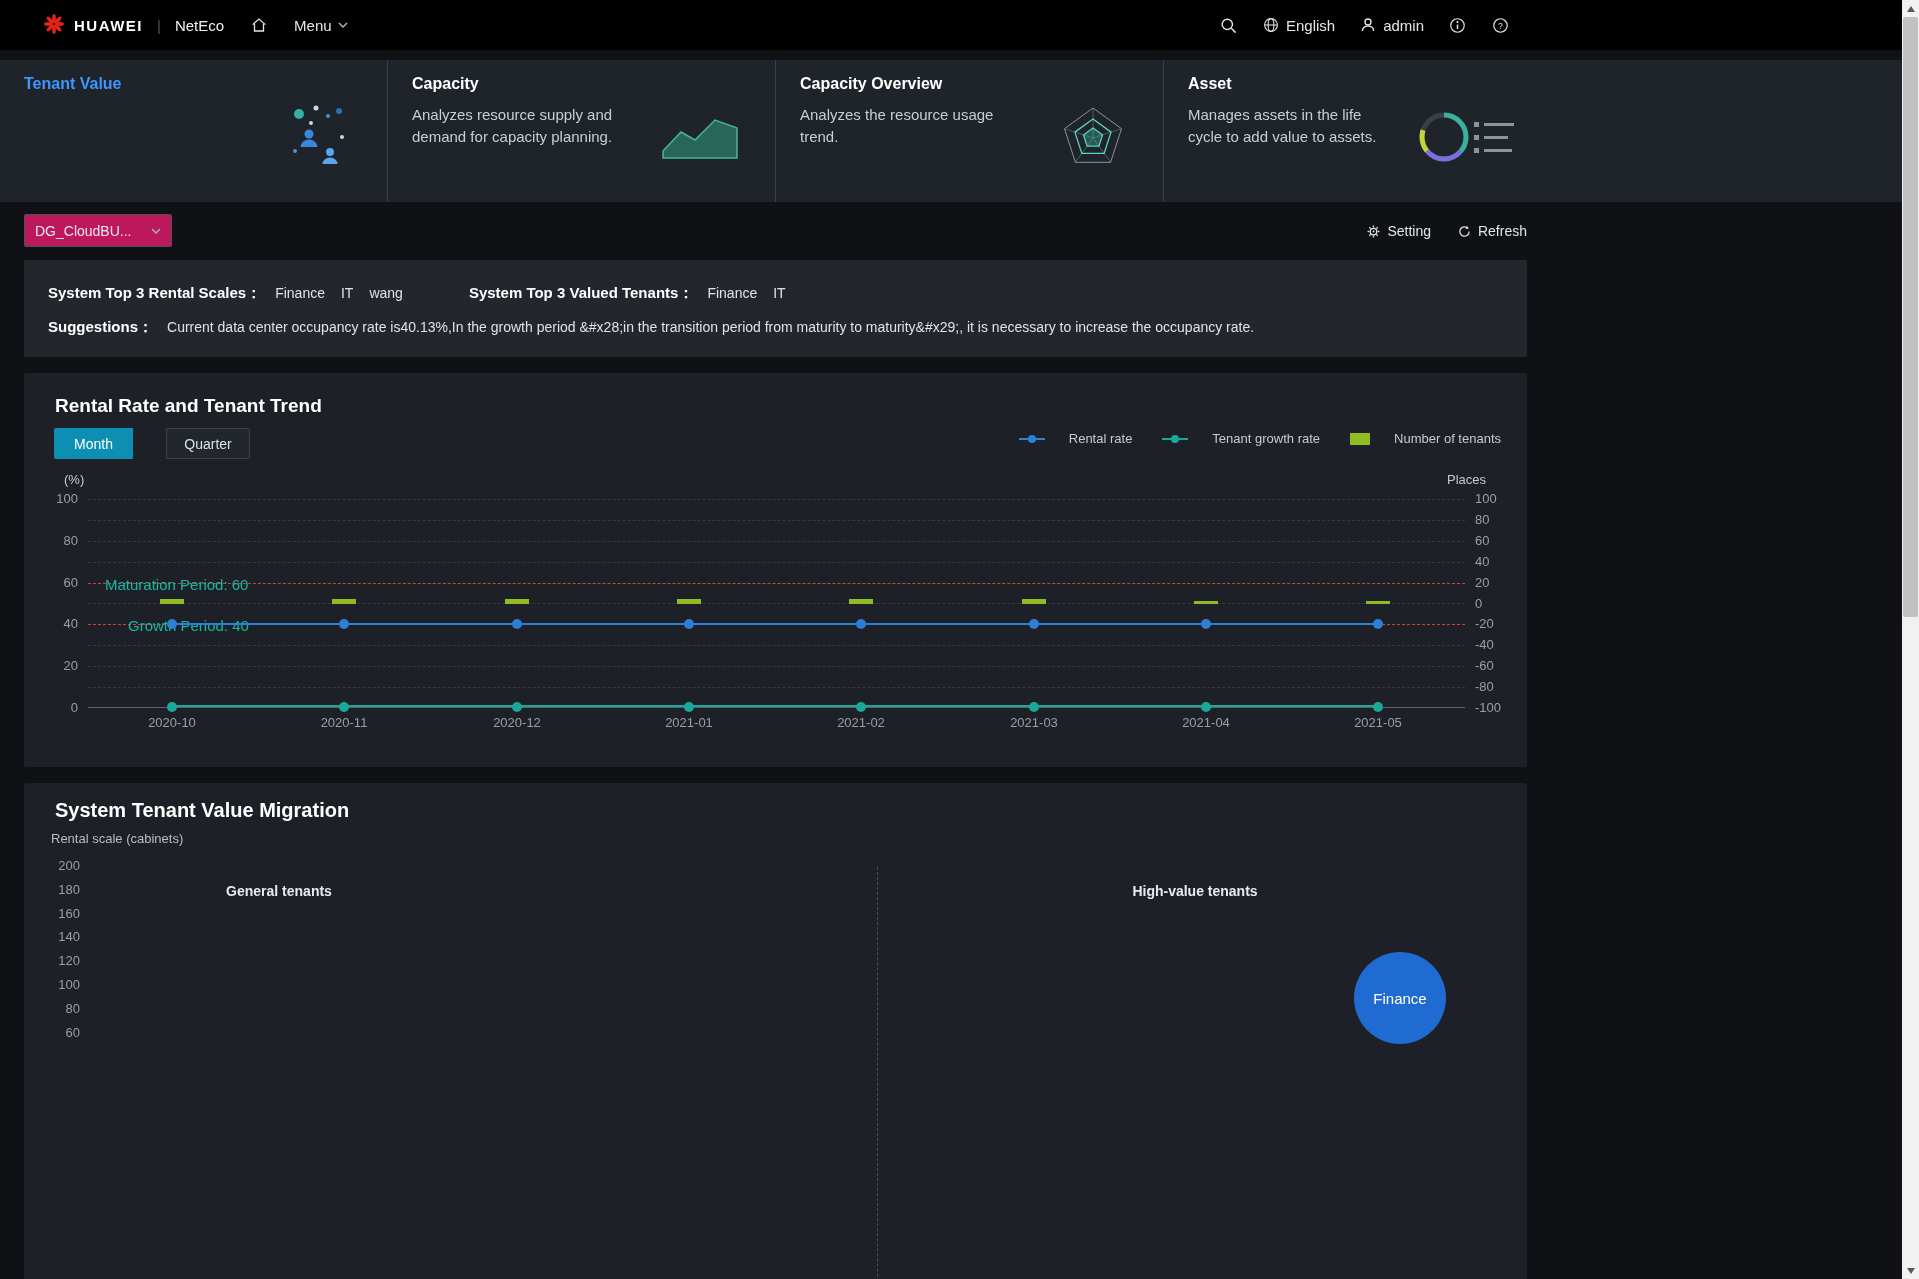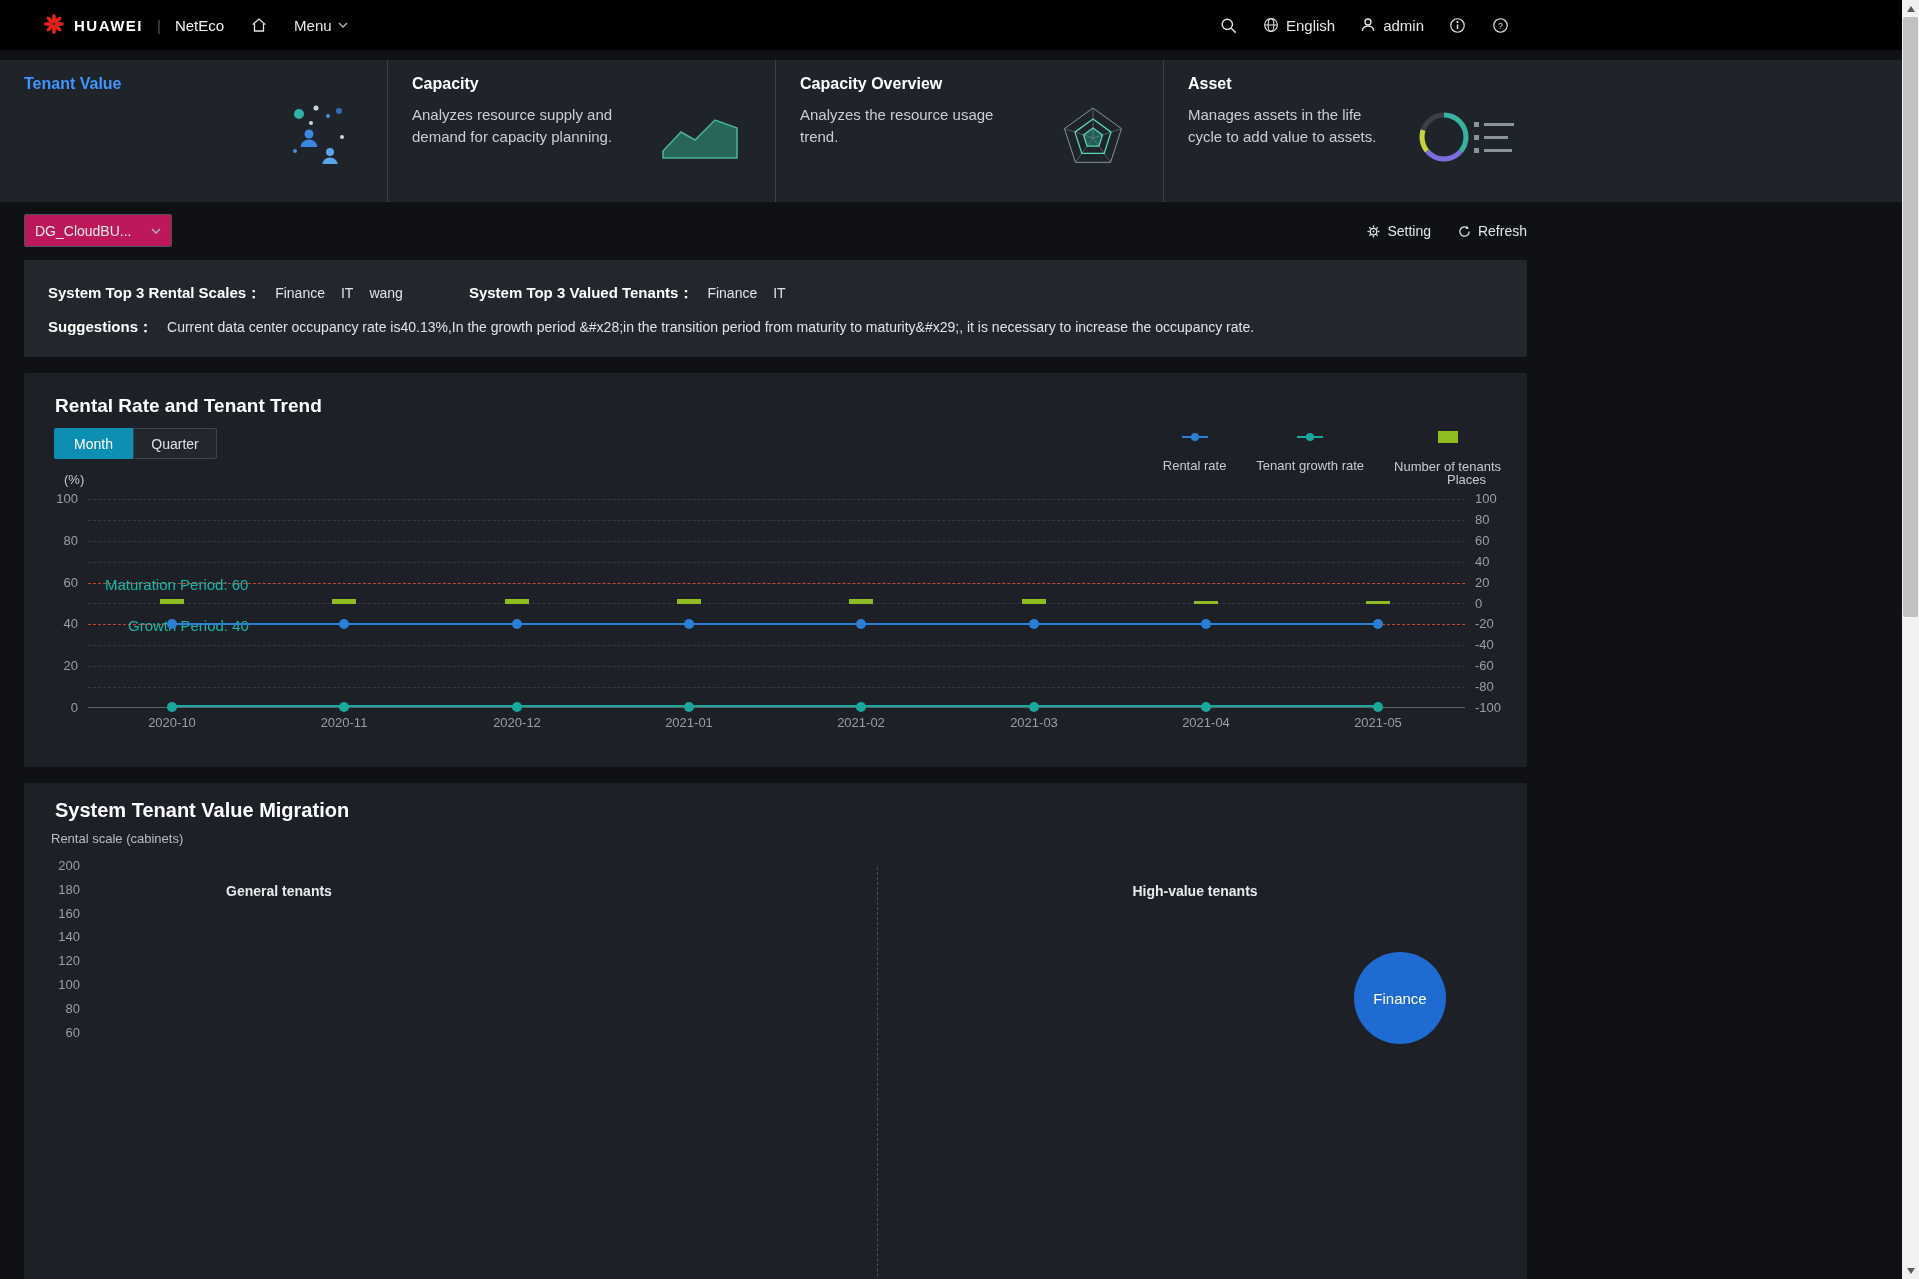--- a/index.html
+++ b/index.html
@@ -41,26 +41,26 @@
   .sum-vals { display:flex; gap:16px; margin-left:14px; }
   .sum-val { font-size:14px; color:#dfe3e7; }
   .sum-gap { width:66px; }
   .sum-text { font-size:14px; color:#dfe3e7; margin-left:14px; }
   
   .panel { margin:16px 0 0 24px; width:1503px; background:#1d2127; border-radius:2px; position:relative; }
   #panel1 { height:394px; }
   #panel2 { height:700px; }
   .panel-title { position:absolute; font-weight:700; color:#fff; }
   
-  .toggle { position:absolute; left:30px; top:55px; display:flex; }
+  .toggle { position:absolute; left:30px; top:55px; display:flex;gap:33px; }
   .tbtn { height:31px; display:flex; align-items:center; justify-content:center; font-size:14px; padding:0 18px; }
   .tbtn.active { background:#0d8fb4; color:#fff; border-radius:2px 0 0 2px; width:79px; }
   .tbtn.idle { background:#22272d; color:#dde1e5; border:1px solid #3d434a; border-radius:0 2px 2px 0; width:84px; }
   .legend { position:absolute; top:58px; right:26px; display:flex; align-items:center; gap:30px; }
-  .leg-item { display:flex; align-items:center; gap:16px; font-size:13px; color:#c6cbd1;flex-direction:column; }
+  .leg-item { display:flex; align-items:center; gap:24px; font-size:13px; color:#c6cbd1; }
   .lm { position:relative; width:26px; height:10px; display:inline-block; }
   .lm-line { position:absolute; top:4px; left:0; width:26px; height:2px; }
   .lm-dot { position:absolute; top:1px; left:9px; width:8px; height:8px; border-radius:50%; }
   .lm-rect { width:20px; height:12px; display:inline-block; }
   
   .axis-cap { position:absolute; font-size:13px; color:#c6cbd0; }
   #plot1 { position:absolute; left:64px; top:126px; width:1377px; height:209px; border-bottom:1px solid #5a6168; }
   .gl { position:absolute; left:0; width:100%; height:0; border-top:1px dashed #323942; }
   .refline { position:absolute; left:0; width:100%; height:0; border-top:1px dashed #cd4338; }
   .reflabel { position:absolute; font-size:15px; color:#14b8a6; white-space:nowrap; }

